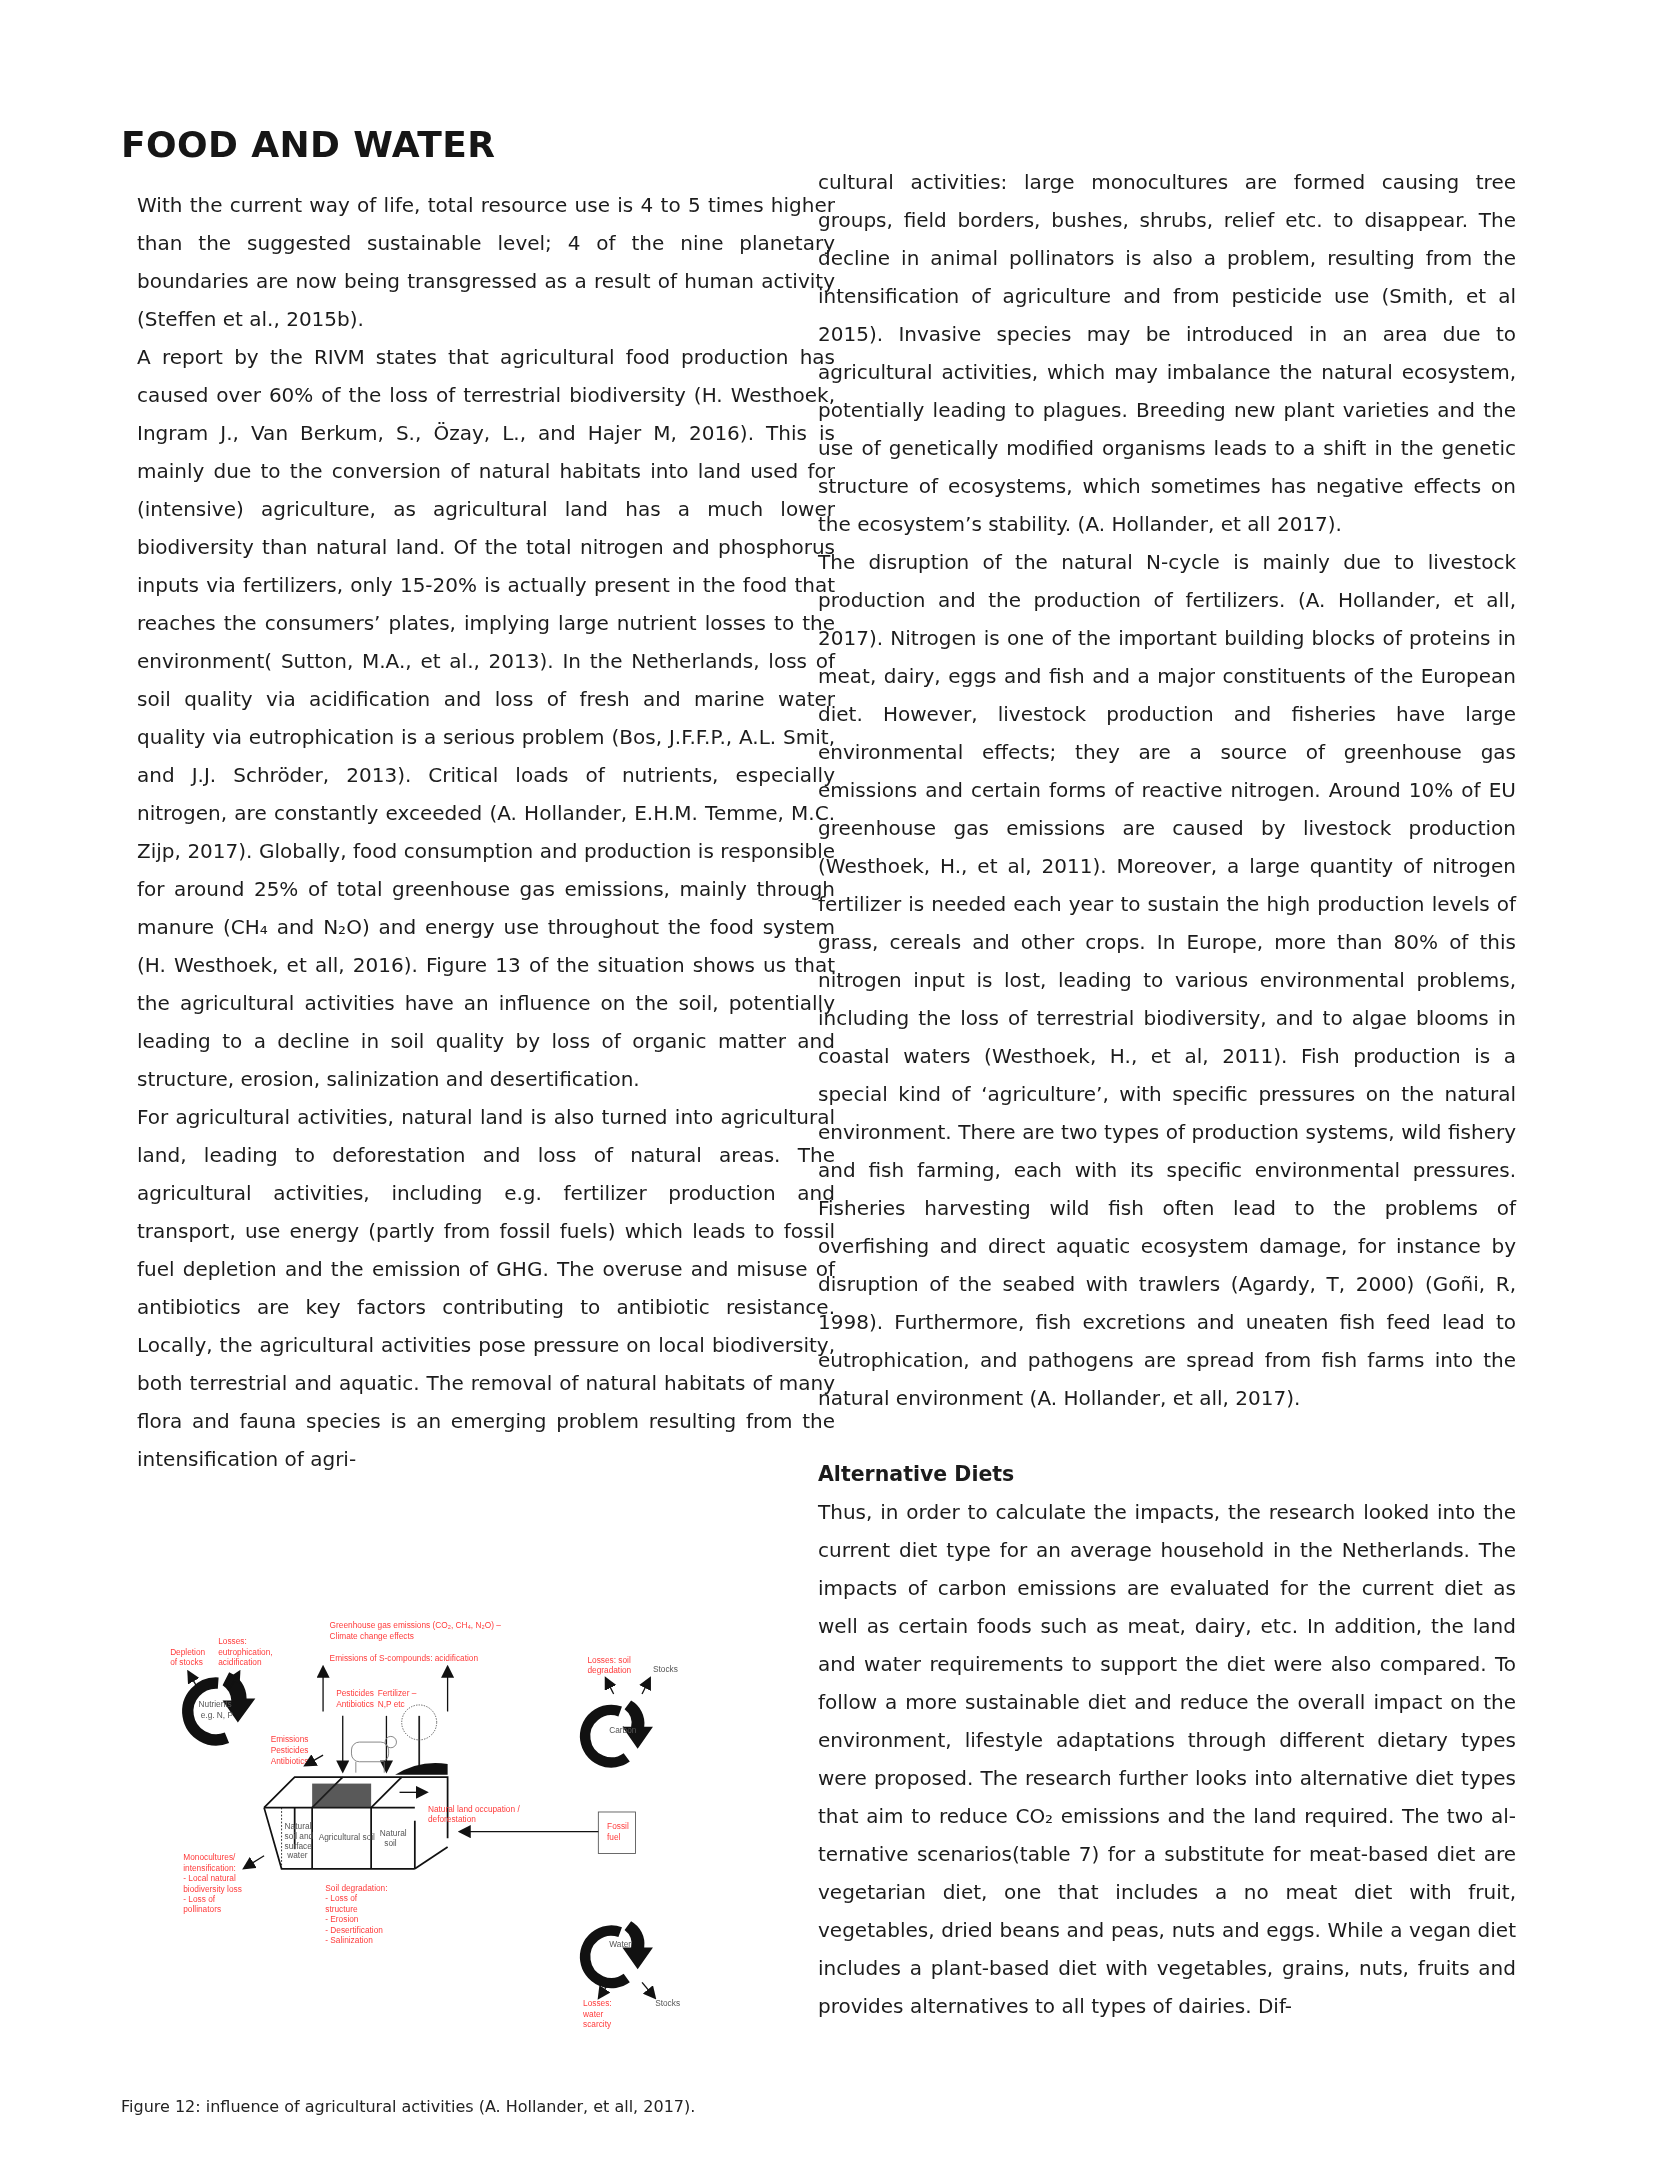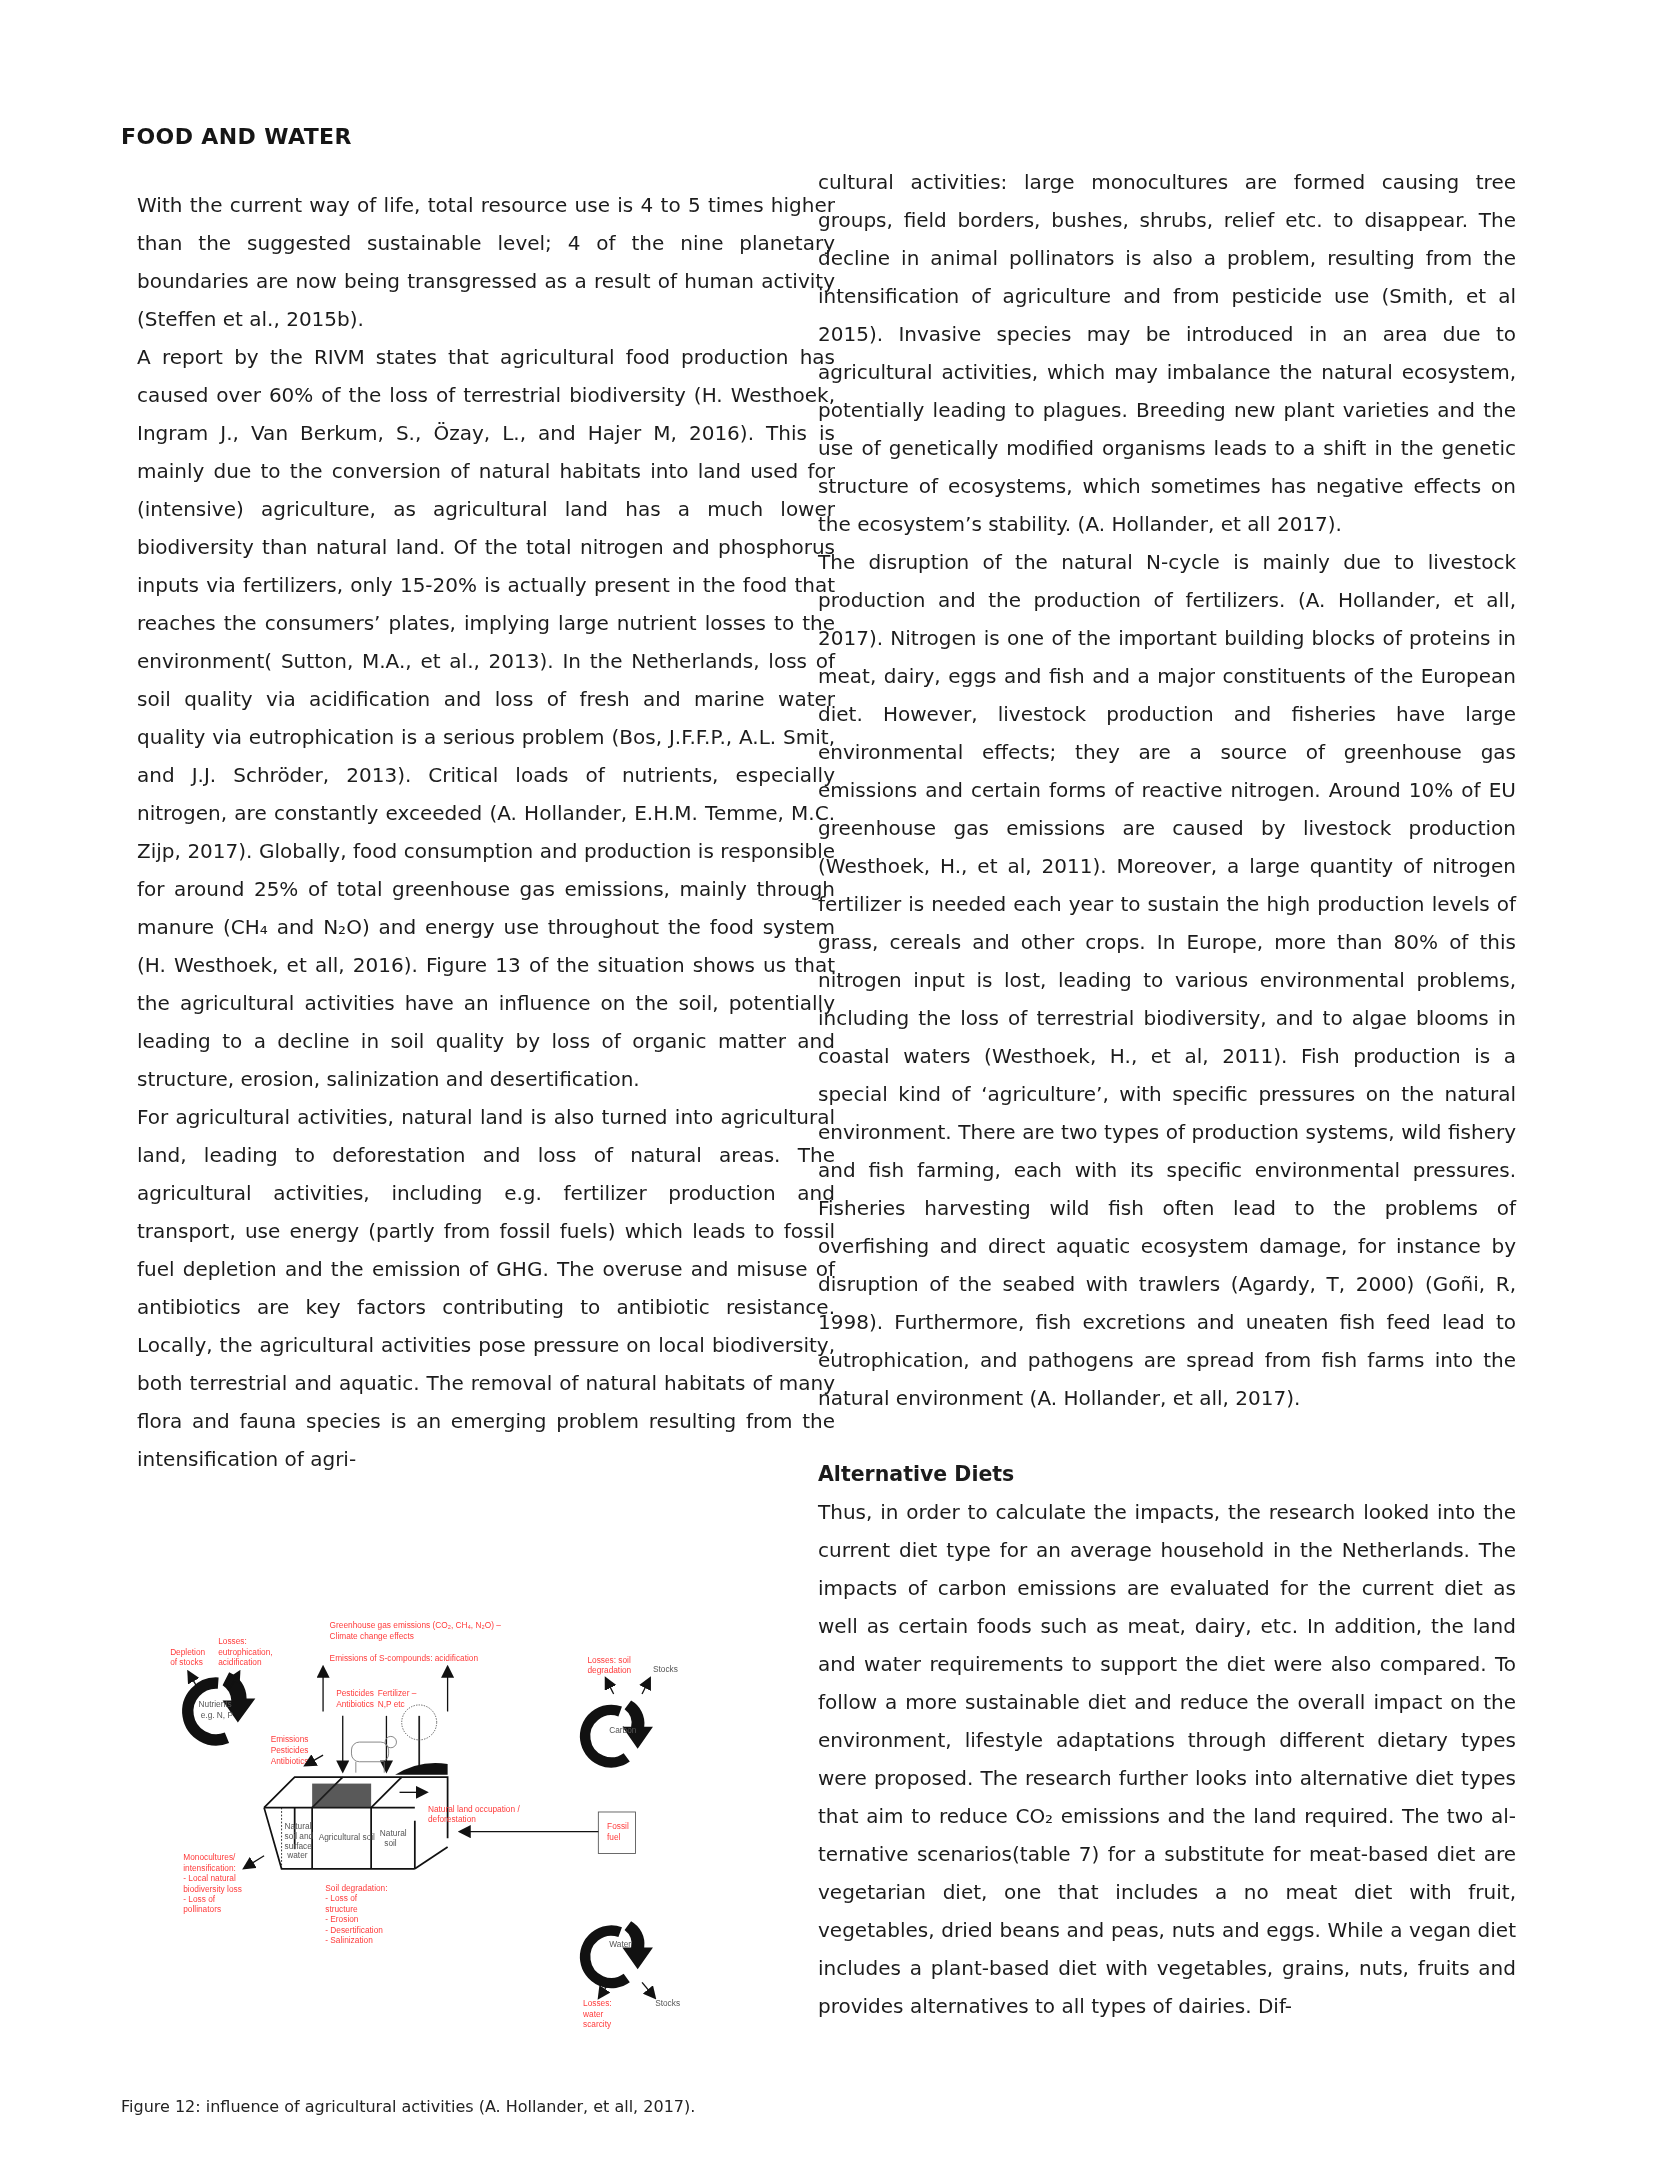--- a/index.html
+++ b/index.html
@@ -1,18 +1,18 @@
 <!DOCTYPE html>
 <html style="font-size:7px"><head>
 <meta charset="utf-8">
 <style>
   html, body { margin: 0; padding: 0; background: #ffffff; }
   body { width: 1677px; height: 2371px; position: relative; overflow: hidden;
          font-family: "DejaVu Sans", sans-serif; color: #1a1a1a; }
-  .page-title { position: absolute; left: 121px; top: 124px; font-size: 22px; font-weight: bold;
+  .page-title { position: absolute; left: 121px; top: 124px; font-size: 36px; font-weight: bold;
                 letter-spacing: 0.4px; margin: 0; color: #161616; text-align: right; }
   .col { position: absolute; width: 698px; font-size: 20px; line-height: 38px;
          text-align: justify; hyphens: manual; color: #1c1c1c; }
   .col p { margin: 0; }
   .col-left { left: 121px; top: 186px; margin-left: 16px; }
   .col-right { left: 818px; top: 163px; }
   .subhead { font-weight: bold; margin: 0; font-size: 20.5px; }
   .gap { height: 38px; }
   .figure { position: absolute; left: 157px; top: 1611px; width: 638px; height: 485px; }
   .figure svg { width: 100%; height: 100%; }

